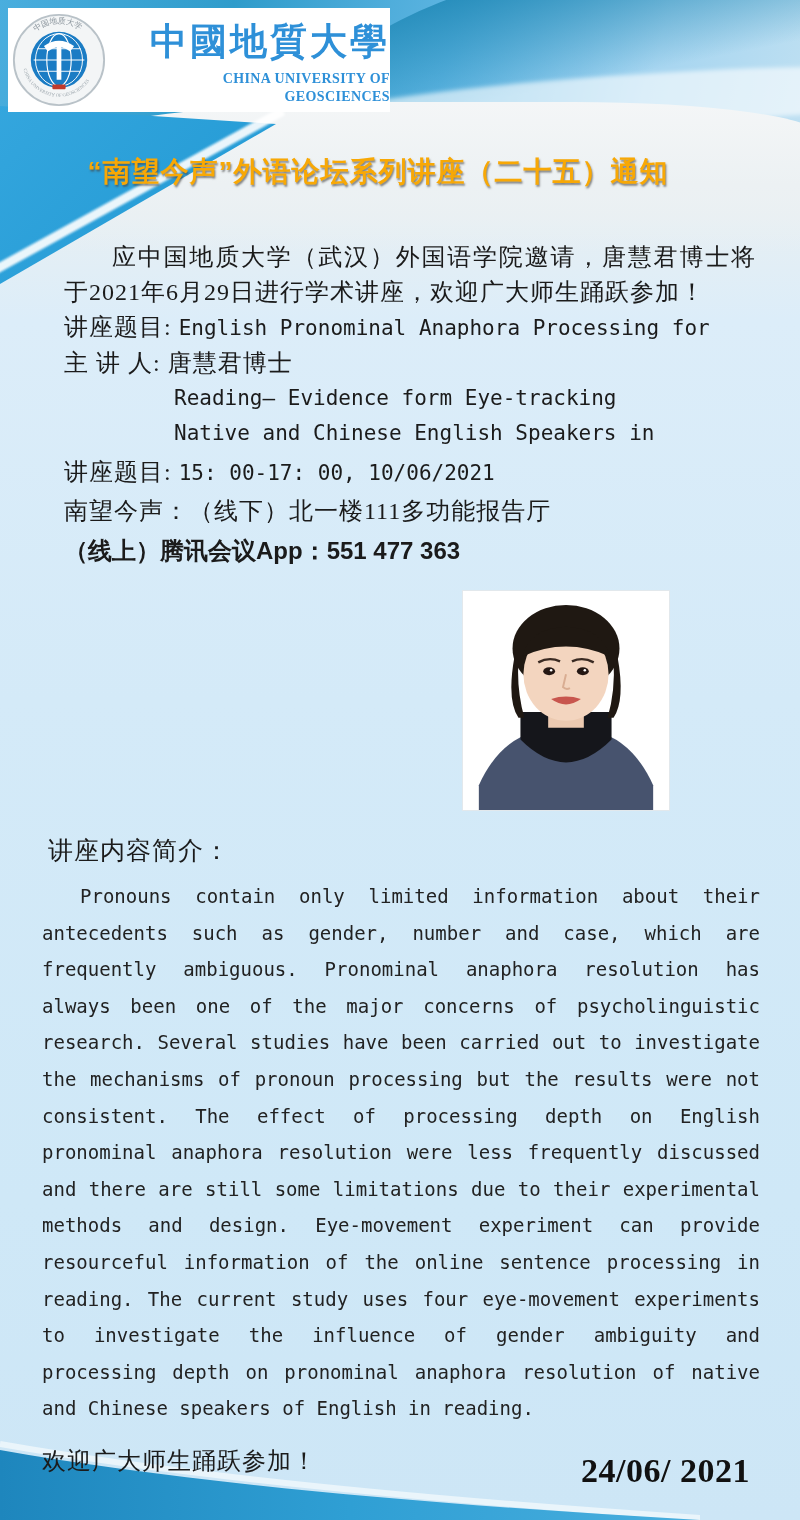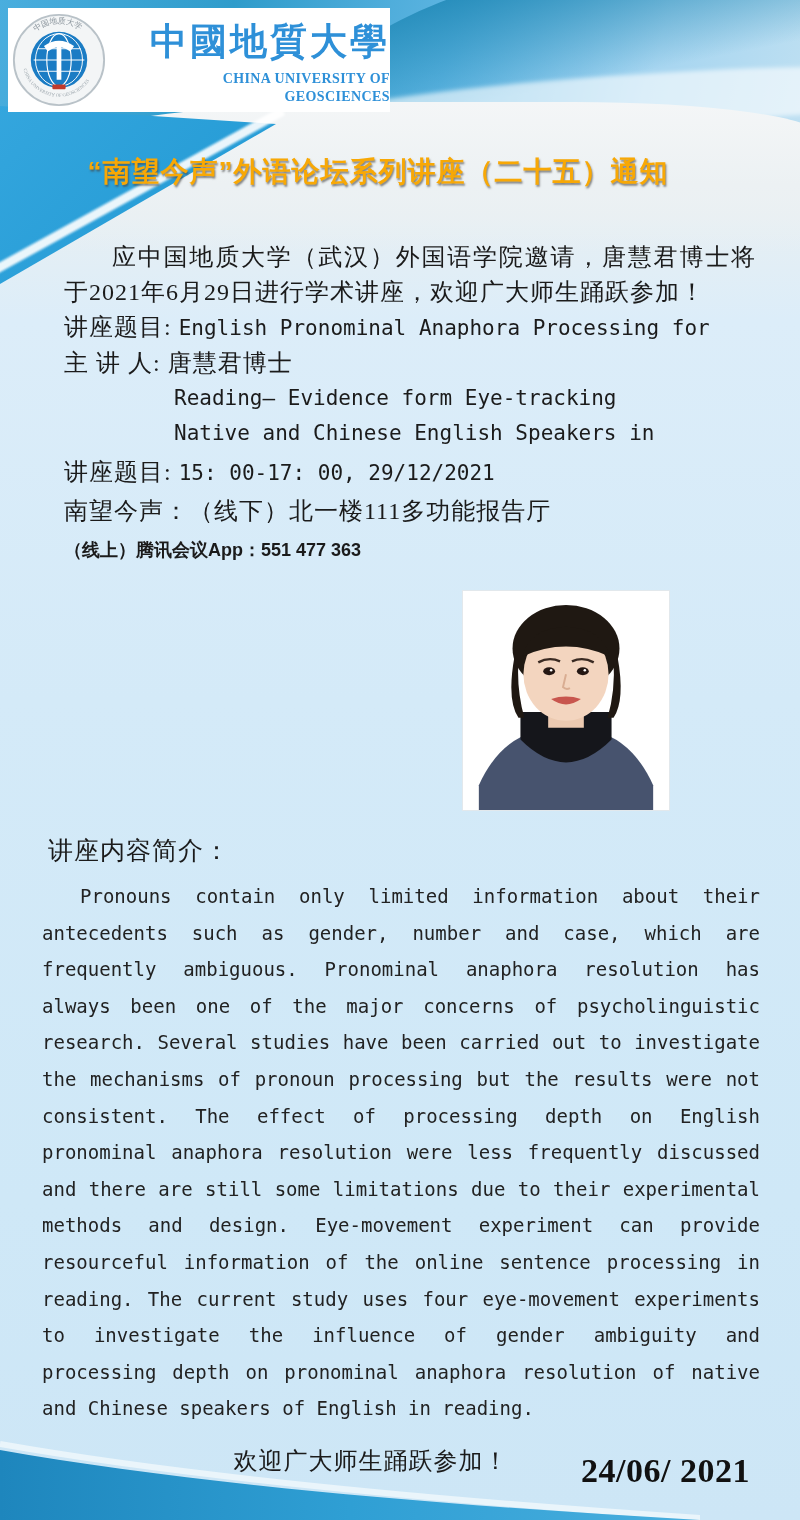--- a/index.html
+++ b/index.html
@@ -47,37 +47,37 @@
   .content{position:absolute;top:240px;left:64px;width:692px;z-index:4;
            font-size:24px;color:#1b1b1b;letter-spacing:1px;}
   .content p,.content div{margin:0;line-height:35px;}
   .intro{text-indent:2em;text-align:justify;}
   .detail-line{white-space:nowrap;}
   .d-time{margin-top:4px!important;}
   .d-venue{margin-top:3px!important;}
   .mono{font-family:"DejaVu Sans Mono","Liberation Mono",monospace;font-size:21px;letter-spacing:0;}
   .topic-cont{padding-left:110px;}
   .online-line{margin-top:4px!important;margin-left:104px;font-family:"Liberation Sans","DejaVu Sans",sans-serif;
-               font-weight:bold;font-size:18px;letter-spacing:0;}
+               font-weight:bold;font-size:24px;letter-spacing:0;}
 
   
   .profile{position:absolute;top:606px;left:64px;width:392px;z-index:4;
            font-size:24px;color:#1b1b1b;letter-spacing:1px;}
   .profile h2{margin:0;font-size:25px;font-weight:normal;line-height:40px;}
   .bio{margin:4px 0 0 0;text-indent:2em;text-align:justify;line-height:35.5px;}
   .photo{position:absolute;top:590px;left:462px;width:208px;height:221px;background:#fff;
          border:1px solid #e2e8ec;box-sizing:border-box;z-index:4;}
   .photo svg{display:block;width:100%;height:100%;}
 
   
   .abstract{position:absolute;top:824px;left:42px;width:718px;z-index:4;color:#1b1b1b;}
   .abstract h2{margin:6px;font-size:25px;font-weight:normal;line-height:42px;letter-spacing:1px;}
   .abstract-body{margin:4px 0 16px 0;font-family:"DejaVu Sans Mono","Liberation Mono",monospace;
                  font-size:19px;line-height:36.6px;text-align:justify;text-indent:2em;color:#222;}
-  .closing{margin:6px 60px 0 0;text-align:center;font-size:24px;letter-spacing:1px;line-height:36px;}
+  .closing{margin:6px 60px 0 0;text-align:left;font-size:24px;letter-spacing:1px;line-height:36px;}
 
   
   .date{position:absolute;top:1452px;right:50px;z-index:6;font-weight:bold;font-size:34px;
         letter-spacing:.5px;color:#111;}
 </style>
 </head>
 <body>
 
 <div class="page">
 
@@ -132,21 +132,21 @@
 
   <div class="content">
     <p class="intro">应中国地质大学（武汉）外国语学院邀请，唐慧君博士将于2021年6月29日进行学术讲座，欢迎广大师生踊跃参加！</p>
 
     <div class="detail-line"><span>讲座题目: </span><span class="mono">English Pronominal Anaphora Processing for</span></div>
 
     <div class="detail-line"><span>主 讲 人: </span><span>唐慧君博士</span></div>
     <div class="detail-line topic-cont mono">Reading— Evidence form Eye-tracking</div>
     <div class="detail-line topic-cont mono">Native and Chinese English Speakers in</div>
 
-    <div class="detail-line d-time"><span>讲座题目: </span><span class="mono">15: 00-17: 00, 29/12/2021</span></div>
+    <div class="detail-line d-time"><span>讲座题目: </span><span class="mono">15: 00-17: 00, 10/06/2021</span></div>
 
     <div class="detail-line d-venue"><span>南望今声：</span><span>（线下）北一楼111多功能报告厅</span></div>
 
     <div class="detail-line online-line">（线上）腾讯会议App：551 477 363</div>
   </div>
 
 
   <div class="photo">
     <svg viewBox="0 0 208 221">
       <rect x="0" y="0" width="208" height="221" fill="#ffffff"></rect>

